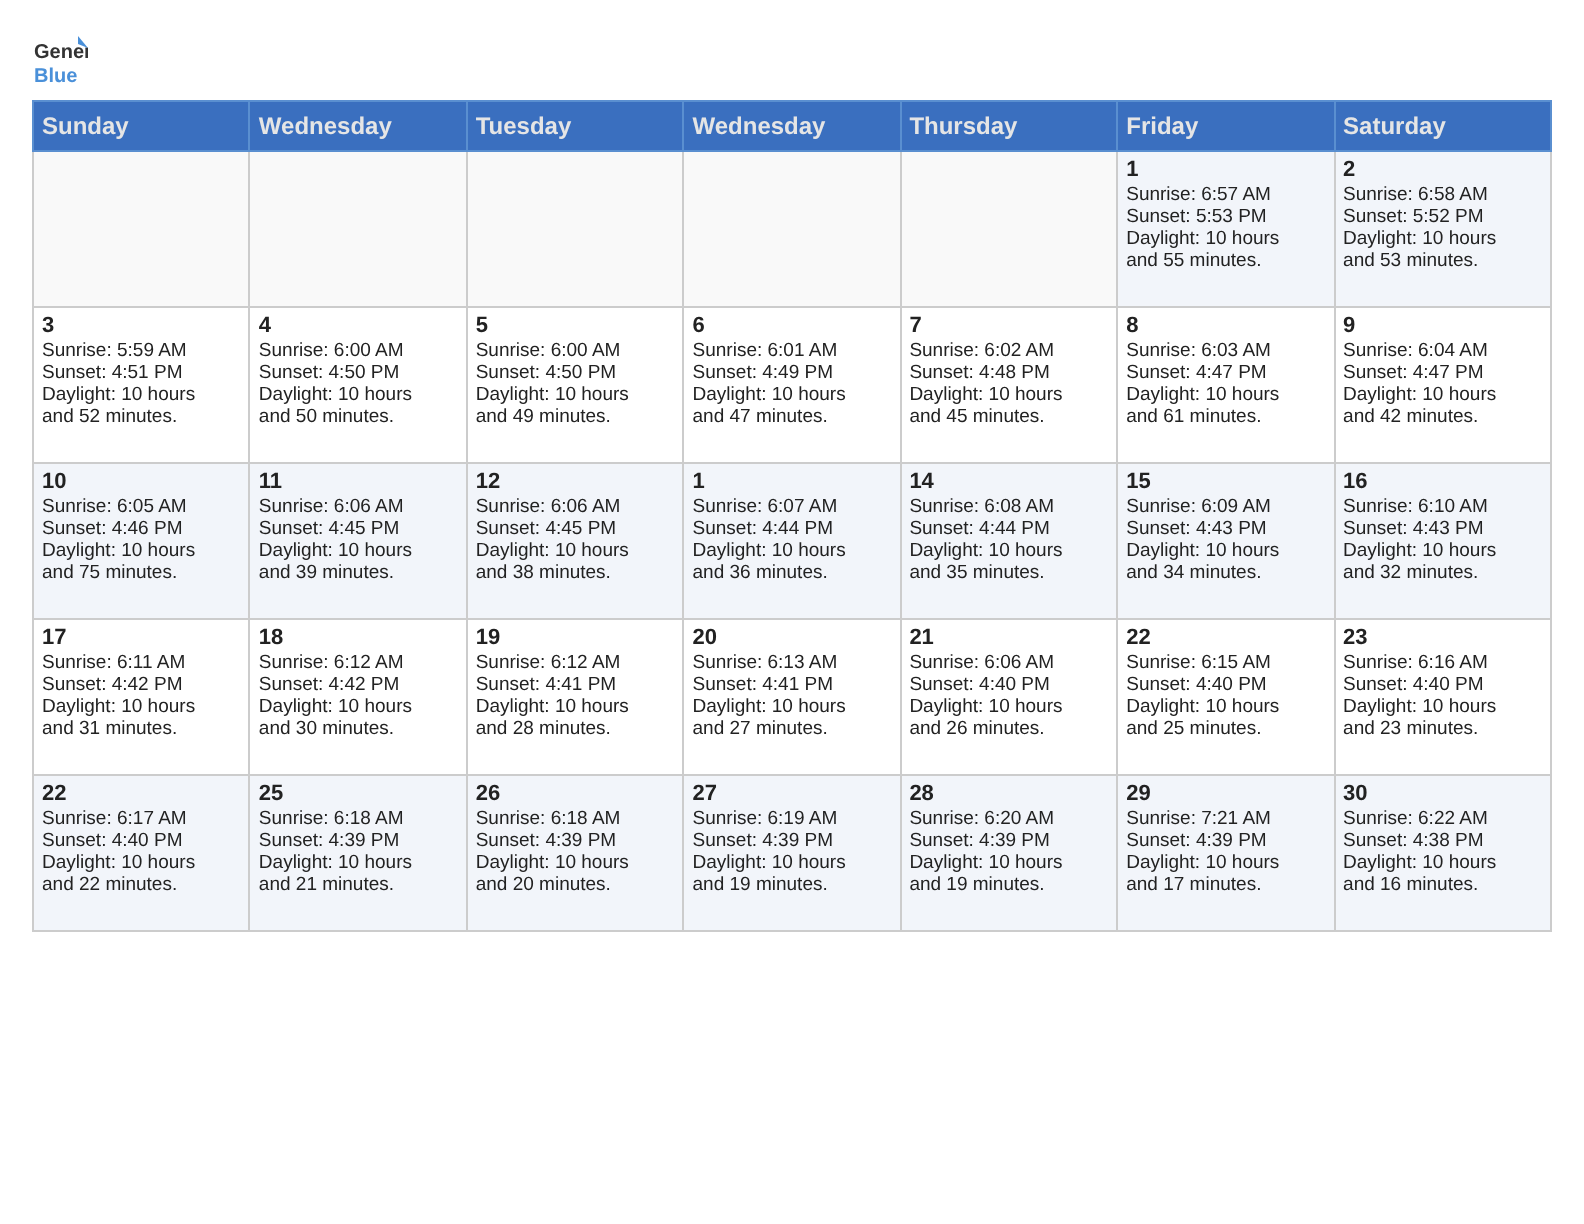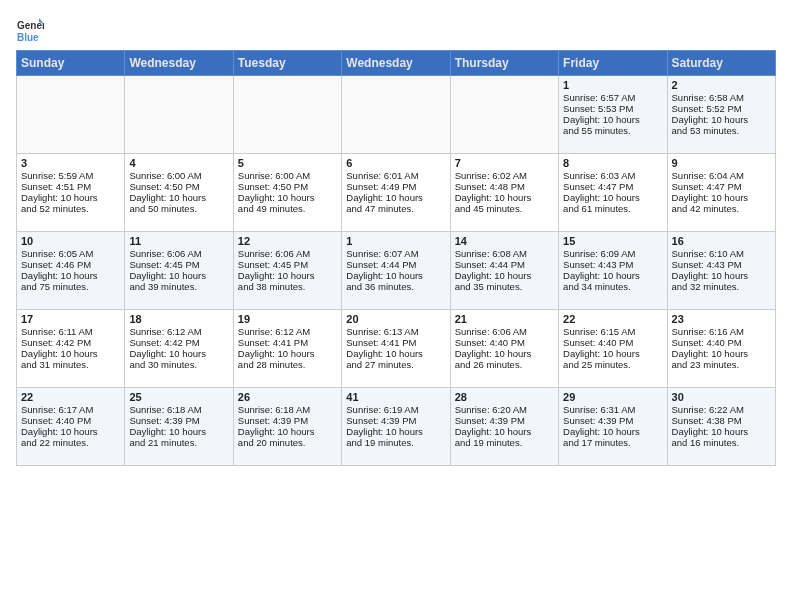--- a/index.html
+++ b/index.html
@@ -304,36 +304,36 @@
             <div>and 21 minutes.</div>
           </td>
           <td>
             <span class="day-num">26</span>
             <div>Sunrise: 6:18 AM</div>
             <div>Sunset: 4:39 PM</div>
             <div>Daylight: 10 hours</div>
             <div>and 20 minutes.</div>
           </td>
           <td>
-            <span class="day-num">41</span>
+            <span class="day-num">27</span>
             <div>Sunrise: 6:19 AM</div>
             <div>Sunset: 4:39 PM</div>
             <div>Daylight: 10 hours</div>
             <div>and 19 minutes.</div>
           </td>
           <td>
             <span class="day-num">28</span>
             <div>Sunrise: 6:20 AM</div>
             <div>Sunset: 4:39 PM</div>
             <div>Daylight: 10 hours</div>
             <div>and 19 minutes.</div>
           </td>
           <td>
             <span class="day-num">29</span>
-            <div>Sunrise: 6:31 AM</div>
+            <div>Sunrise: 7:21 AM</div>
             <div>Sunset: 4:39 PM</div>
             <div>Daylight: 10 hours</div>
             <div>and 17 minutes.</div>
           </td>
           <td>
             <span class="day-num">30</span>
             <div>Sunrise: 6:22 AM</div>
             <div>Sunset: 4:38 PM</div>
             <div>Daylight: 10 hours</div>
             <div>and 16 minutes.</div>

